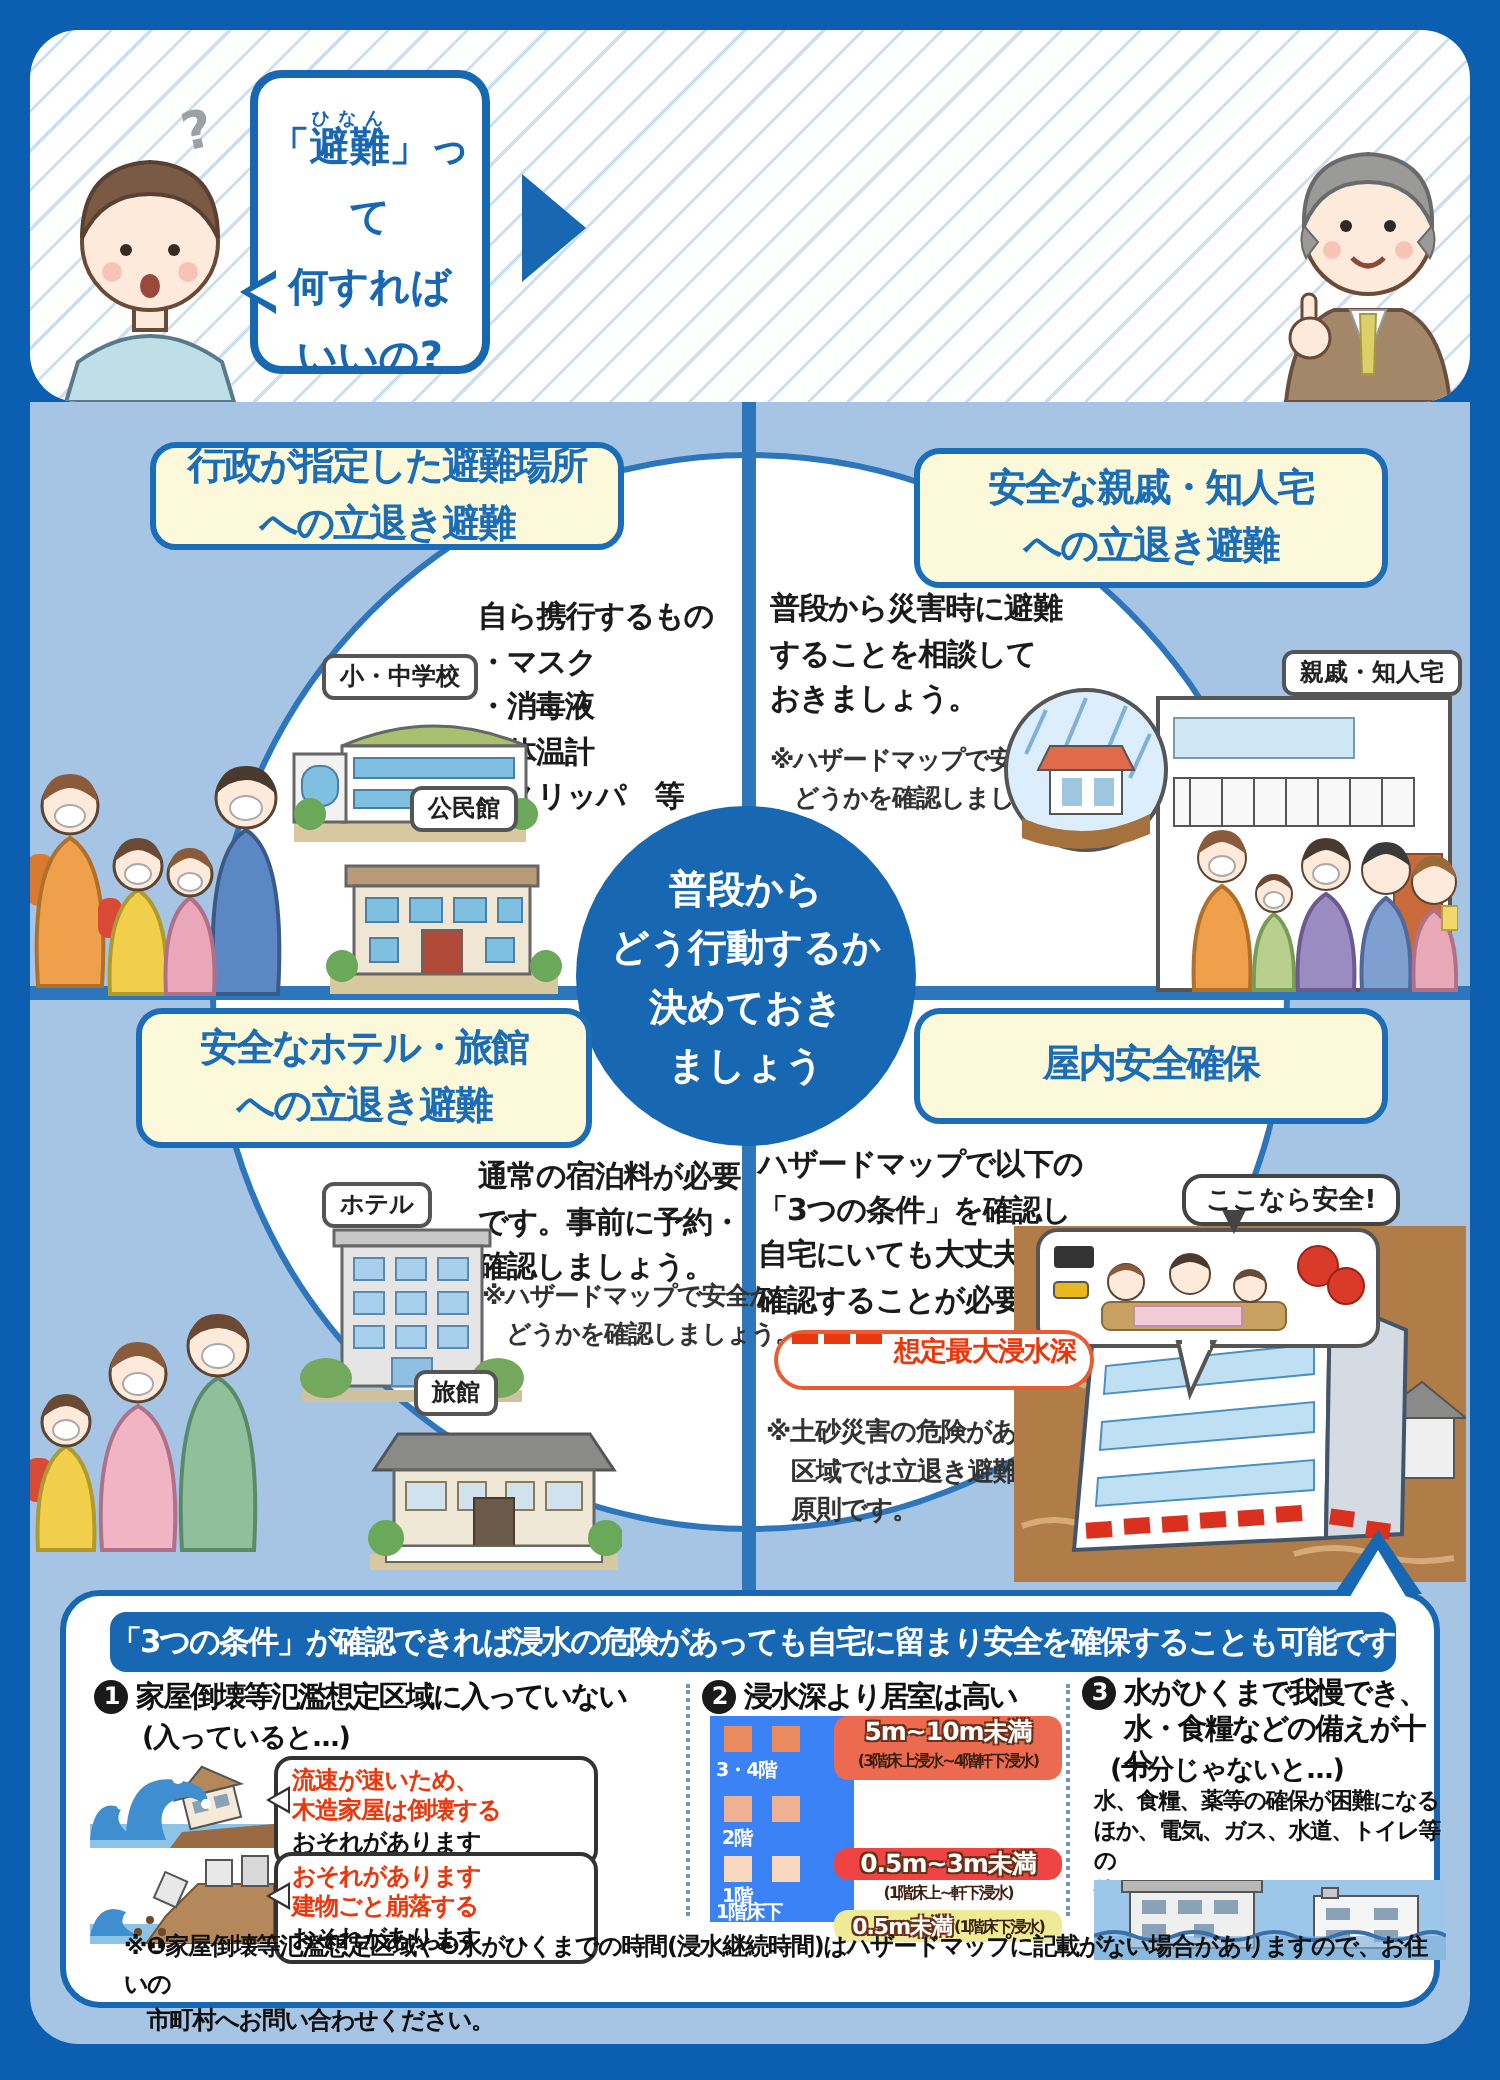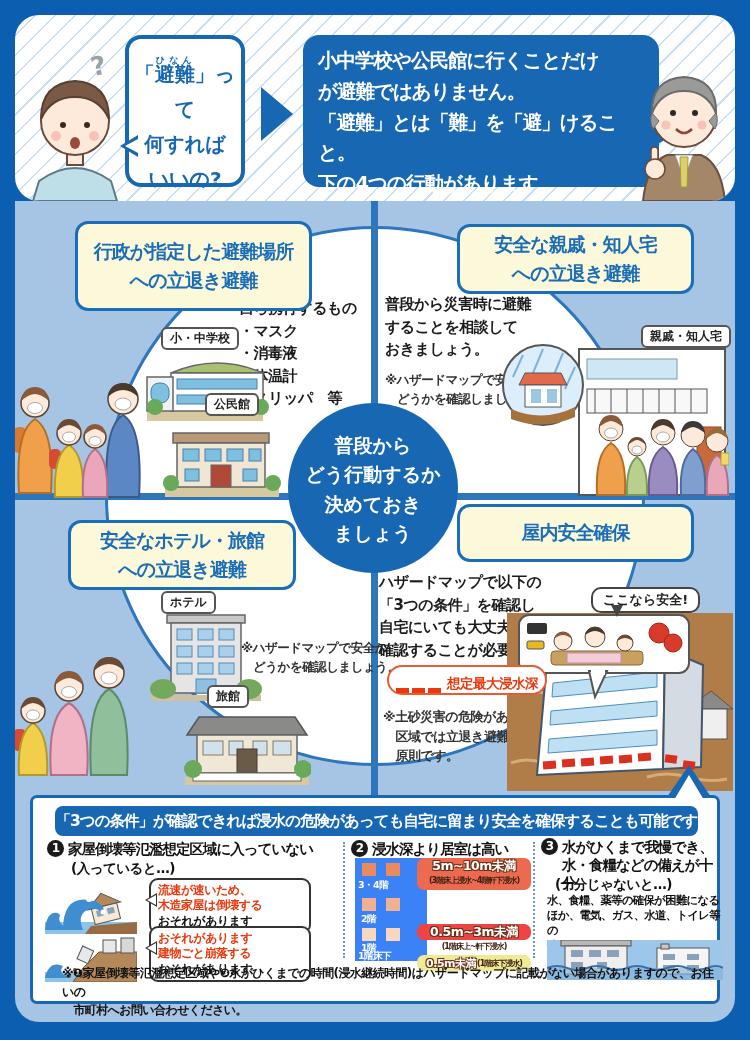--- a/index.html
+++ b/index.html
@@ -40,45 +40,45 @@
     border-radius:50%; background:#1767b2; color:#fff; font-weight:bold; font-size:19px;
     text-align:center; line-height:1.55; padding-top:28px; white-space:pre-line; z-index:3; }
   .title-box { position:absolute; background:#fcf8da; border:3px solid #1a6db6; border-radius:13px;
     color:#1a6db6; font-weight:bold; font-size:19px; text-align:center; line-height:1.55;
     white-space:pre-line; z-index:4; display:flex; align-items:center; justify-content:center; letter-spacing:-1px; }
   .body-text { position:absolute; color:#1b1b1b; font-size:15px; font-weight:600; line-height:1.5; white-space:pre-line; letter-spacing:-0.5px; }
   .note-text { position:absolute; color:#333; font-size:12.5px; font-weight:600; line-height:1.5; white-space:pre-line; letter-spacing:-0.5px; }
   .tag-label { position:absolute; background:#fff; border:2px solid #555; border-radius:6px;
     font-size:12px; font-weight:bold; color:#222; padding:1px 7px; z-index:4; white-space:nowrap; }
   .legend-box { position:absolute; width:160px; height:30px; background:#fff; border:2px solid #e95c33;
-    border-radius:15px; display:flex; align-items:flex-end; justify-content:center; gap:3px; z-index:4; }
+    border-radius:15px; display:flex; align-items:flex-start; justify-content:center; gap:3px; z-index:4; }
   .legend-box .dash { width:13px; height:5px; background:#e8380d; }
   .legend-box .legend-label { color:#e8380d; font-size:13.5px; font-weight:bold; margin-left:3px; letter-spacing:-0.5px; }
   .safe-bubble { position:absolute; background:#fff; border:2px solid #444; border-radius:10px;
     font-size:13px; font-weight:bold; color:#222; padding:2px 10px; z-index:5; white-space:nowrap; }
   .safe-bubble::after { content:""; position:absolute; left:18px; bottom:-12px;
     border:6px solid transparent; border-top:12px solid #444; }
 
   
   .cond-panel { position:absolute; left:15px; top:594px; width:690px; height:209px;
-    background:#fff; border:3px solid #1767b2; border-radius:7px; z-index:5; }
+    background:#fff; border:3px solid #1767b2; border-radius:20px; z-index:5; }
   .panel-tail-outer { position:absolute; left:652px; top:564px; width:0; height:0; z-index:4;
     border-left:22px solid transparent; border-right:22px solid transparent; border-bottom:32px solid #1767b2; }
   .panel-tail-inner { position:absolute; left:659px; top:574px; width:0; height:0; z-index:6;
     border-left:15px solid transparent; border-right:15px solid transparent; border-bottom:25px solid #fff; }
   .cond-header { position:absolute; left:22px; top:8px; width:643px; height:30px; background:#1767b2;
     border-radius:8px; color:#fff; font-weight:bold; font-size:15.5px; letter-spacing:-1px;
     display:flex; align-items:center; justify-content:center; white-space:nowrap; }
   .num-badge { display:inline-flex; align-items:center; justify-content:center; width:17px; height:17px;
     border-radius:50%; background:#1a1a1a; color:#fff; font-size:12px; font-weight:bold; flex:none; margin-right:4px; }
   .cond-heading { position:absolute; display:flex; align-items:flex-start; color:#111;
     font-size:14.5px; font-weight:bold; letter-spacing:-1px; line-height:1.25; white-space:pre-line; }
   .cond-sub { position:absolute; color:#111; font-size:13.5px; font-weight:bold; letter-spacing:-0.5px; }
   .col-sep { position:absolute; top:44px; height:116px; border-left:2px dotted #6f96c2; }
-  .c1-row { position:absolute; display:flex; gap:12px; align-items:flex-end; }
+  .c1-row { position:absolute; display:flex; align-items:flex-start; }
   .c1-bubble { position:relative; width:162px; background:#fff; border:2px solid #333; border-radius:9px;
     font-size:12px; font-weight:bold; line-height:1.28; padding:3px 7px; color:#111; letter-spacing:-0.5px; }
   .c1-bubble::before { content:""; position:absolute; left:-13px; top:13px;
     border:7px solid transparent; border-right:12px solid #333; }
   .c1-bubble::after { content:""; position:absolute; left:-9px; top:15px;
     border:5px solid transparent; border-right:9px solid #fff; }
   .red { color:#e8380d; }
   .bldg { position:absolute; left:322px; top:60px; width:72px; height:103px; background:#3b82f6; }
   .bldg .win { position:absolute; width:14px; height:13px; }
   .floor-label { position:absolute; color:#fff; font-size:9.5px; font-weight:bold; white-space:nowrap; letter-spacing:-0.5px; }
@@ -117,24 +117,20 @@
     </svg>
 
     <div class="boy-bubble">
       <div><span>「</span><ruby><span>避難</span><rt>ひなん</rt></ruby><span>」って</span></div>
       <div>何すれば</div>
       <div>いいの?</div>
     </div>
 
     <div class="arrow-right"></div>
 
-    <div class="man-bubble">小中学校や公民館に行くことだけ
-が避難ではありません。
-「避難」とは「難」を「避」けること。
-下の4つの行動があります。</div>
 
     <svg class="abs" style="left:620px;top:36px" width="98" height="150" viewBox="0 0 98 150">
       <path d="M8 150 Q12 112 32 104 L66 104 Q86 112 90 150 Z" fill="#a38768" stroke="#6a5040" stroke-width="2"></path>
       <polygon points="40,104 58,104 49,128" fill="#fff" stroke="#999"></polygon>
       <polygon points="45,106 53,106 52,136 46,136" fill="#ddd06a" stroke="#a89a40"></polygon>
       <circle cx="49" cy="64" r="32" fill="#fdeada" stroke="#6a4a38" stroke-width="2"></circle>
       <path d="M17 62 Q16 28 49 26 Q82 28 81 62 Q72 40 49 40 Q26 40 17 62 Z" fill="#9a9a98" stroke="#6a6a6a" stroke-width="2"></path>
       <path d="M17 62 Q14 70 18 78 L24 70 Z" fill="#9a9a98" stroke="#6a6a6a"></path>
       <path d="M81 62 Q84 70 80 78 L74 70 Z" fill="#9a9a98" stroke="#6a6a6a"></path>
       <circle cx="38" cy="62" r="3" fill="#2a2a2a"></circle>
@@ -145,21 +141,21 @@
       <rect x="16" y="96" width="7" height="18" rx="3.5" fill="#fdeada" stroke="#6a4a38" stroke-width="1.5"></rect>
       <circle cx="20" cy="118" r="10" fill="#fdeada" stroke="#6a4a38" stroke-width="1.5"></circle>
     </svg>
   </div>
 
   <div class="content-bg">
     <div class="big-circle"></div>
     <div class="v-divider"></div>
     <div class="h-divider"></div>
 
-    <div class="title-box" style="left:60px;top:20px;width:237px;height:90px">行政が指定した避難場所
+    <div class="title-box" style="left:60px;top:20px;width:237px;height:54px">行政が指定した避難場所
 への立退き避難</div>
     <div class="body-text" style="left:224px;top:96px">自ら携行するもの
 ・マスク
 ・消毒液
 ・体温計
 ・スリッパ　等</div>
     <div class="tag-label" style="left:146px;top:126px">小・中学校</div>
     <svg class="abs" style="left:126px;top:148px;z-index:2" width="128" height="74" viewBox="0 0 128 74">
       <rect x="6" y="60" width="116" height="12" fill="#d8c8a0"></rect>
       <path d="M30 24 Q76 4 122 24 Z" fill="#a9c070" stroke="#666" stroke-width="1.5"></path>
@@ -269,22 +265,25 @@
           <path d="M180 96 Q182 84 192 84 Q202 84 204 96 Q196 90 192 90 Q188 90 180 96Z" fill="#3a3a3a"></path>
         </g>
       <g>
           <path d="M206 158 Q204 126 216 118 Q228 126 227 158Z" fill="#e8a8b8 " stroke="#b07088" stroke-width="2"></path>
           <circle cx="216" cy="104" r="11" fill="#fdeada" stroke="#5a4434"></circle>
           <path d="M205 102 Q207 91 216 91 Q225 91 227 102 Q220 96 216 96 Q212 96 205 102Z" fill="#9a6a3a"></path>
           <rect x="220" y="116" width="8" height="12" fill="#f2d868" stroke="#b0a040"></rect>
         </g>
     </svg>
 
-    <div class="title-box" style="left:53px;top:319px;width:228px;height:70px">安全なホテル・旅館
+    <div class="title-box" style="left:53px;top:303px;width:228px;height:70px">安全なホテル・旅館
 への立退き避難</div>
+    <div class="body-text" style="left:224px;top:376px">通常の宿泊料が必要
+です。事前に予約・
+確認しましょう。</div>
     <div class="note-text" style="left:226px;top:438px">※ハザードマップで安全か
 　どうかを確認しましょう。</div>
     <div class="tag-label" style="left:146px;top:390px">ホテル</div>
     <svg class="abs" style="left:132px;top:412px;z-index:2" width="118" height="90" viewBox="0 0 118 90">
       <rect x="4" y="82" width="110" height="6" fill="#cfc0a0"></rect>
       <rect x="20" y="2" width="78" height="8" fill="#c8c8c8" stroke="#666" stroke-width="1.5"></rect>
       <rect x="24" y="10" width="70" height="70" fill="#e5e5e5" stroke="#666" stroke-width="1.5"></rect>
       <rect x="30" y="16" width="15" height="11" fill="#a8d0ec" stroke="#5a8ab0"></rect>
         <rect x="51" y="16" width="15" height="11" fill="#a8d0ec" stroke="#5a8ab0"></rect>
         <rect x="72" y="16" width="15" height="11" fill="#a8d0ec" stroke="#5a8ab0"></rect>

